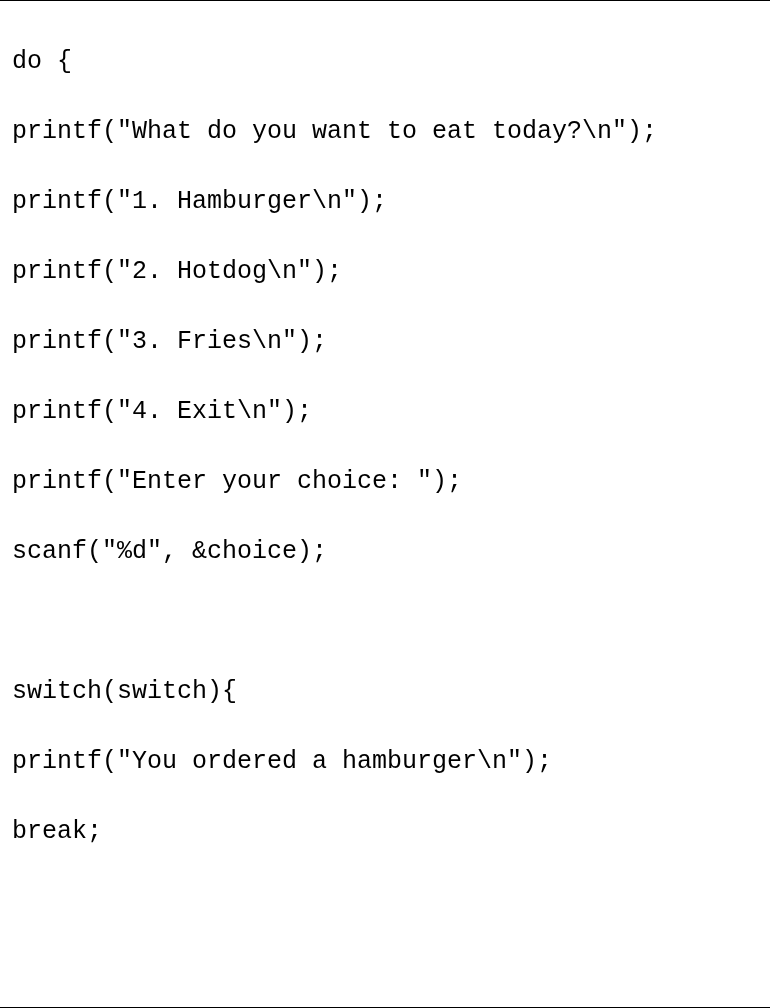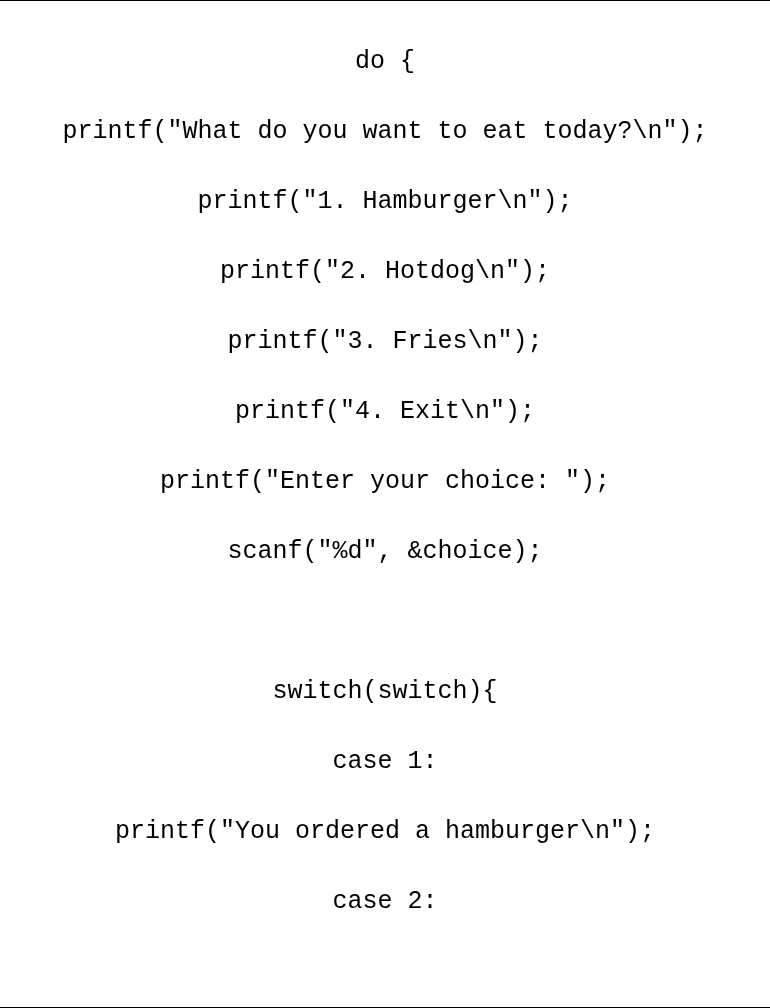--- a/index.html
+++ b/index.html
@@ -18,40 +18,38 @@
       padding: 8px 12px;
       border-top: 1px solid #000;
       border-bottom: 1px solid #000;
     }
     .code-block {
       white-space: pre;
     }
     .code-line {
       display: block;
       min-height: 1.4em;
-      text-align: center;
     }
   </style>
 </head>
 <body>
 
 <div class="code-block">
 <span class="code-line">do {</span>
 <span class="code-line">printf("What do you want to eat today?\n");</span>
 <span class="code-line">printf("1. Hamburger\n");</span>
 <span class="code-line">printf("2. Hotdog\n");</span>
 <span class="code-line">printf("3. Fries\n");</span>
 <span class="code-line">printf("4. Exit\n");</span>
 <span class="code-line">printf("Enter your choice: ");</span>
 <span class="code-line">scanf("%d", &amp;choice);</span>
 <span class="code-line"></span>
 <span class="code-line">switch(switch){</span>
-<span class="code-line">case 1:</span>
 <span class="code-line">printf("You ordered a hamburger\n");</span>
-<span class="code-line">case 2:</span>
+<span class="code-line">break;</span>
 
 
 
 
 
 
 
 
 
 

